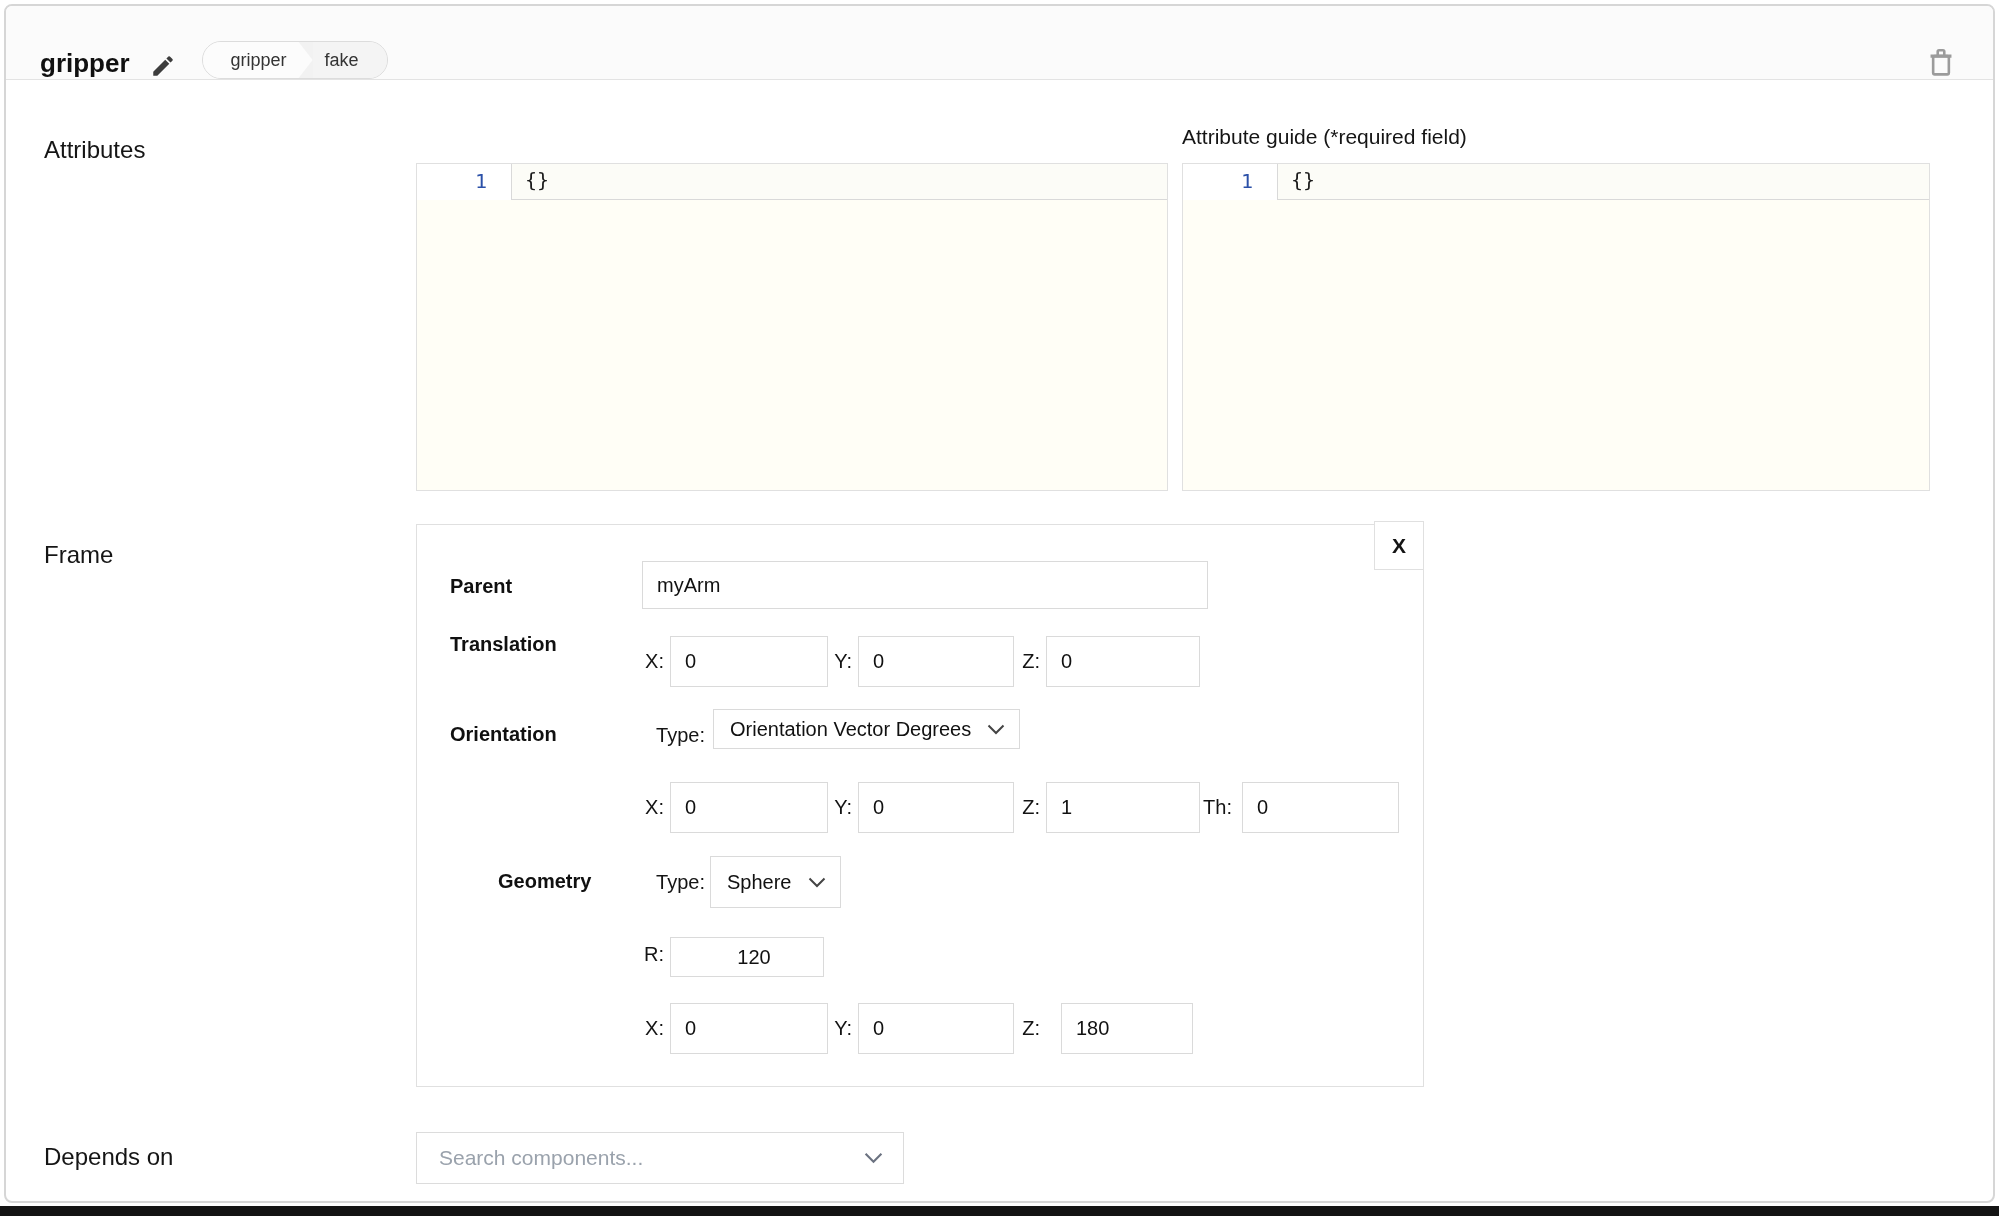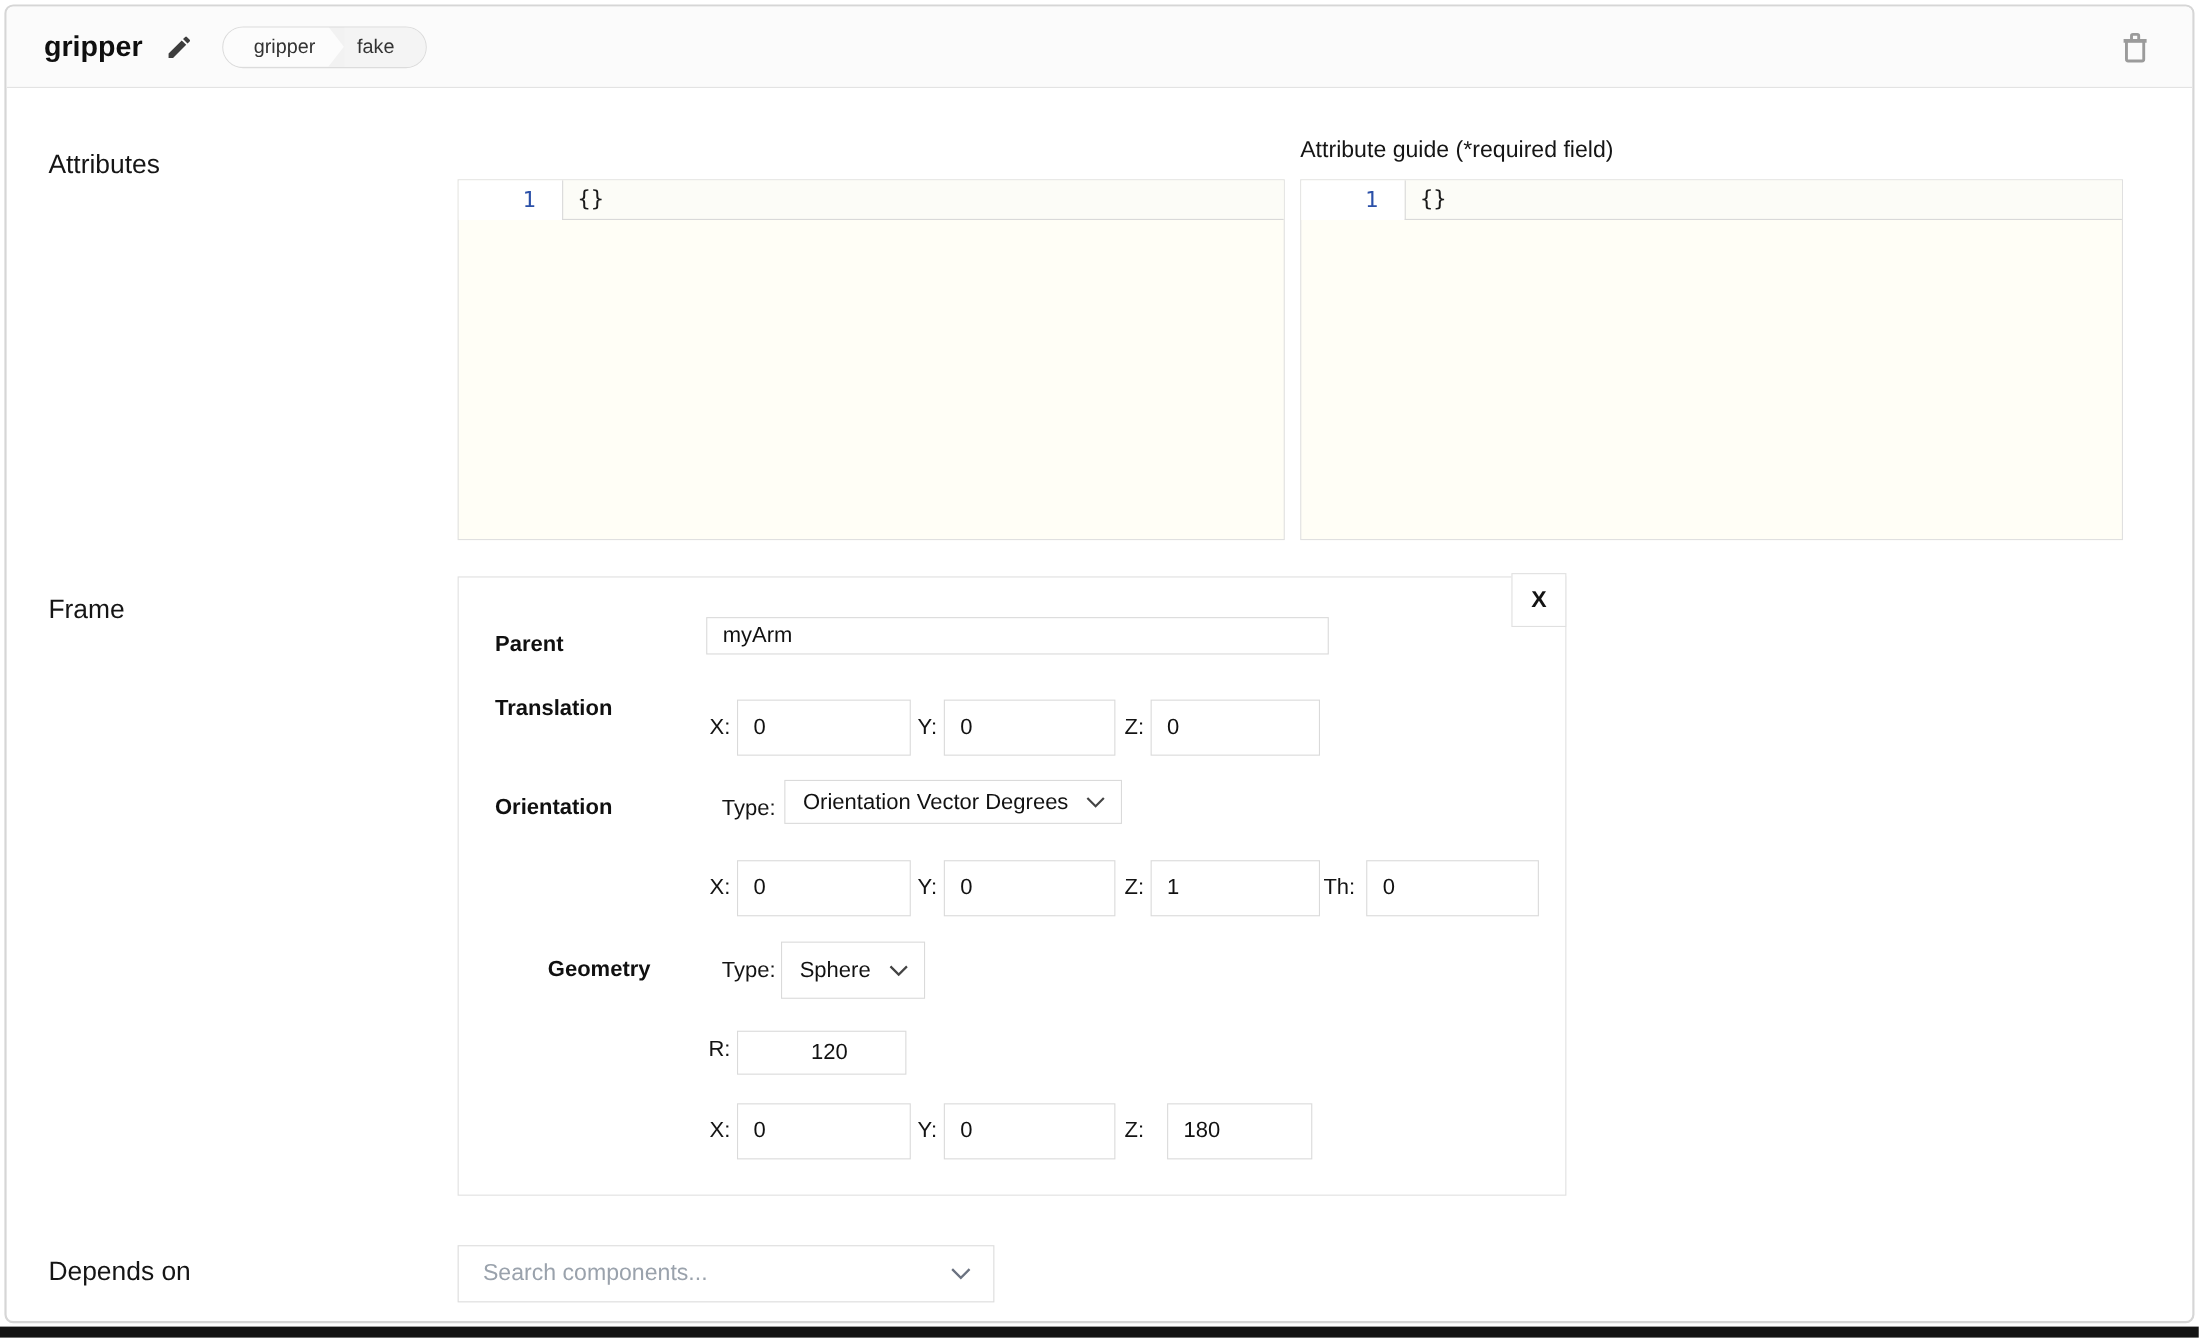--- a/index.html
+++ b/index.html
@@ -18,21 +18,21 @@
     background: #ffffff; overflow: hidden;
   }
   .bottom-bar {
     position: absolute; left: 0; right: 0; bottom: 2px; height: 10px;
     background: #141414;
   }
   
   .hdr {
     position: absolute; left: 0; right: 0; top: 0; height: 74px;
     background: #fbfbfb; border-bottom: 1px solid #e3e3e3;
-    display: flex; align-items: center; padding: 0 36px 0 34px;
+    display: flex; align-items: flex-end; padding: 0 36px 0 34px;
   }
   .hdr-title { font-size: 26px; font-weight: 700; color: #101010; }
   .hdr-pencil { margin-left: 20px; display: flex; align-items: center; cursor: pointer; }
   .pill {
     margin-left: 26px; height: 38px; display: flex; align-items: stretch;
     border: 1px solid #dcdcdc; border-radius: 19px; overflow: hidden;
     background: #f2f2f2; font-size: 18px; color: #333;
   }
   .pill-seg1 {
     display: flex; align-items: center; padding: 0 26px 0 28px;
@@ -141,21 +141,21 @@
         <div class="ed-code">{}</div>
       </div>
     </div>
 
     <div class="section-label" style="left:38px; top:535px;">Frame</div>
 
     <div class="frame-card">
       <div class="frame-close">X</div>
 
       <div class="row-label" style="top:50px;">Parent</div>
-      <input class="txt-input" style="left: 225px; top: 36px; width: 566px; height: 34px;" value="myArm">
+      <input class="txt-input" style="left: 225px; top: 36px; width: 566px; height: 48px;" value="myArm">
 
       <div class="row-label" style="top:108px;">Translation</div>
       <div class="fld-label" style="left:203px; top:125px; width:44px;">X:</div>
       <input class="txt-input" style="left: 253px; top: 111px; width: 158px; height: 51px;" value="0">
       <div class="fld-label" style="left:391px; top:125px; width:44px;">Y:</div>
       <input class="txt-input" style="left: 441px; top: 111px; width: 156px; height: 51px;" value="0">
       <div class="fld-label" style="left:579px; top:125px; width:44px;">Z:</div>
       <input class="txt-input" style="left: 629px; top: 111px; width: 154px; height: 51px;" value="0">
 
       <div class="row-label" style="top:198px;">Orientation</div>

